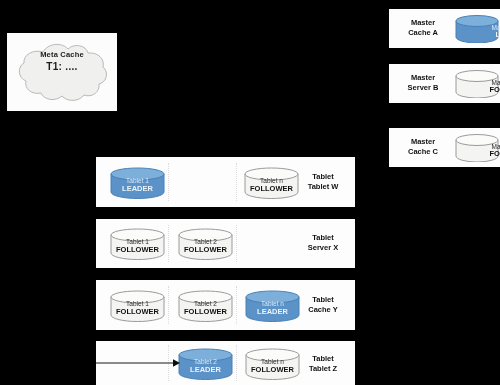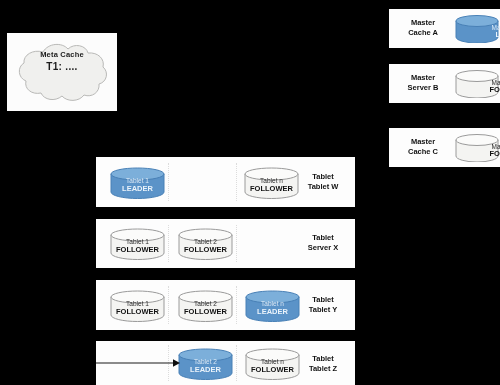--- a/index.html
+++ b/index.html
@@ -189,21 +189,21 @@
     <div class="cyl leader" style="position:absolute;left:149px;top:10px;">
       <svg width="55" height="32" viewBox="0 0 55 32" xmlns="http://www.w3.org/2000/svg">
         <path d="M1 7 L1 25 A26.5 6.5 0 0 0 54 25 L54 7 Z" fill="#5b93c8" stroke="#4880b6" stroke-width="1"></path>
         <ellipse cx="27.5" cy="7" rx="26.5" ry="6" fill="#7cafda" stroke="#4880b6" stroke-width="1"></ellipse>
       </svg>
       <div class="cyl-text cyl-t1" style="top:9px">Tablet n</div>
       <div class="cyl-text cyl-t2" style="top:17px">LEADER</div>
     </div>
     <div class="ts-label" style="top:15px">
       <div>Tablet</div>
-      <div>Tablet Y</div>
+      <div>Cache Y</div>
     </div>
   </div>
 
   <div class="panel ts-panel" id="ts-z">
     <div class="dotline" style="left:72px;top:4px;height:36px"></div>
     <div class="dotline" style="left:140px;top:4px;height:36px"></div>
     <div class="cyl leader" style="position:absolute;left:82px;top:7px;">
       <svg width="55" height="32" viewBox="0 0 55 32" xmlns="http://www.w3.org/2000/svg">
         <path d="M1 7 L1 25 A26.5 6.5 0 0 0 54 25 L54 7 Z" fill="#5b93c8" stroke="#4880b6" stroke-width="1"></path>
         <ellipse cx="27.5" cy="7" rx="26.5" ry="6" fill="#7cafda" stroke="#4880b6" stroke-width="1"></ellipse>

